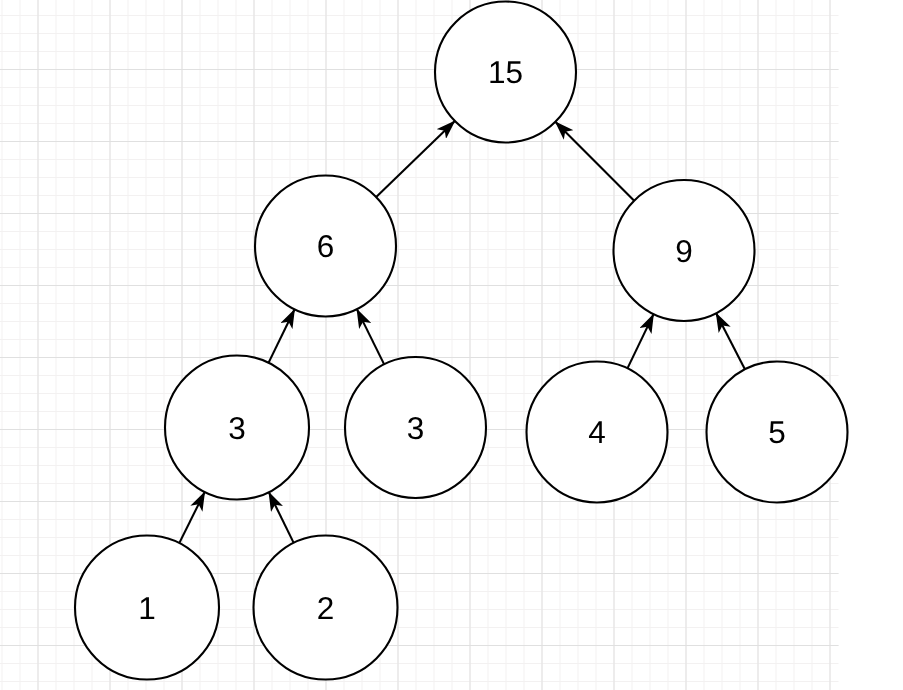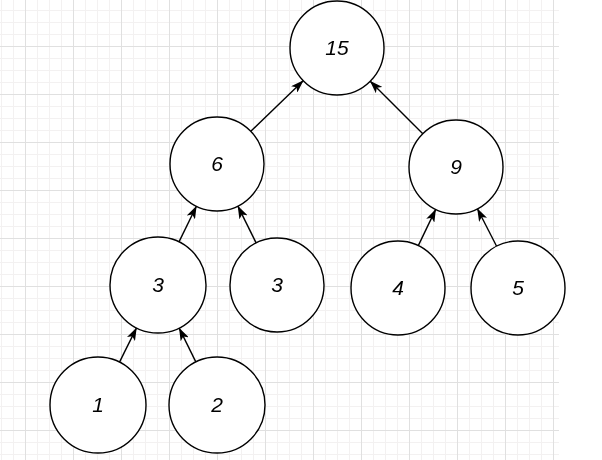--- a/index.html
+++ b/index.html
@@ -22,21 +22,20 @@
     width: 559px;
     height: 460px;
     background-color: var(--canvas-bg);
     background-image:
       linear-gradient(to right,  var(--grid-major) 1px, transparent 1px),
       linear-gradient(to bottom, var(--grid-major) 1px, transparent 1px),
       linear-gradient(to right,  var(--grid-minor) 1px, transparent 1px),
       linear-gradient(to bottom, var(--grid-minor) 1px, transparent 1px);
     background-size: 48px 48px, 48px 48px, 12px 12px, 12px 12px;
     background-position: 25px 0px, 0px 46px, 1px 0px, 0px 10px;
-    font-style: italic;
   }
   svg.diagram {
     position: absolute;
     left: 0;
     top: 0;
   }
   .node-label {
     font-family: "Liberation Sans", "DejaVu Sans", sans-serif;
     font-size: 21px;
     user-select: none;

